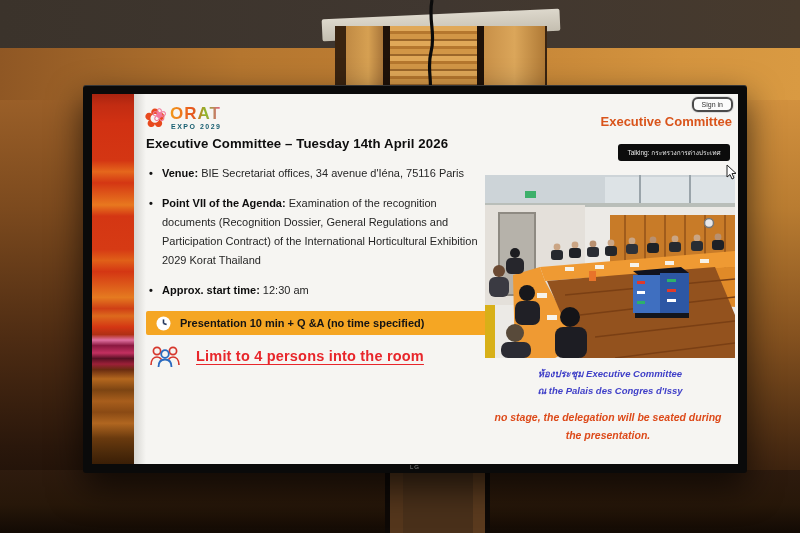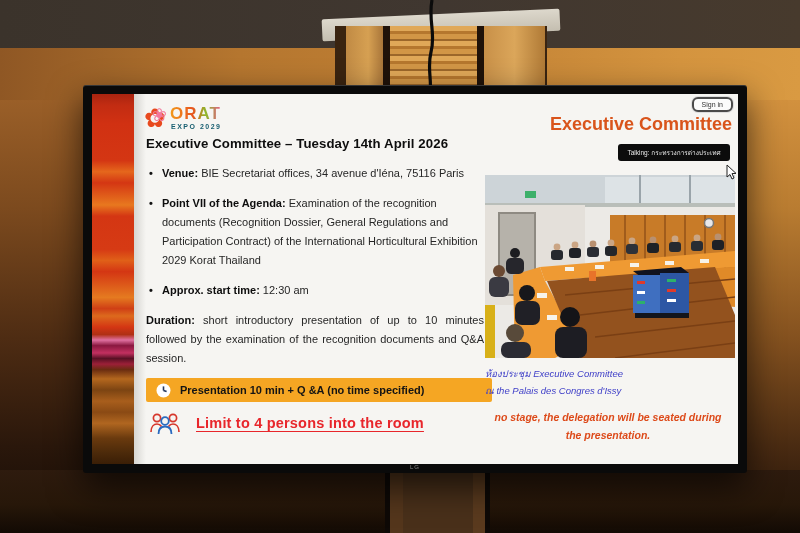--- a/index.html
+++ b/index.html
@@ -51,40 +51,40 @@
   
   .logo{position:absolute;left:52px;top:8px;width:120px;height:40px;}
   .logo-flower{font-size:26px;line-height:26px;color:#e8491e;}
   .logo-flower .petal2{color:#f2789c;margin-left:-14px;font-size:18px;vertical-align:6px;}
   .logo-word{position:absolute;left:26px;top:2px;font-weight:bold;font-size:17px;letter-spacing:1px;
     background:linear-gradient(90deg,#f29a1a,#e8541e 45%,#8cb82a 70%,#e85a8a);
     -webkit-background-clip:text;background-clip:text;color:transparent;}
   .logo-sub{position:absolute;left:27px;top:21px;font-size:7px;font-weight:bold;color:#175e70;letter-spacing:1.5px;}
   .signin{position:absolute;top:3px;right:5px;border:2px solid #4a4a4a;border-radius:6px;
     background:#fbfbfb;padding:2px 8px;font-size:7px;color:#333;box-shadow:0 0 0 1px #ddd;z-index:5;}
-  .page-title{position:absolute;top:20px;right:6px;font-size:18px;font-weight:bold;color:#d9541b;z-index:4;text-align:center;}
+  .page-title{position:absolute;top:20px;right:6px;font-size:13px;font-weight:bold;color:#d9541b;z-index:4;text-align:center;}
   .talking{position:absolute;top:50px;right:8px;width:112px;height:17px;background:#0c0c0c;border-radius:3px;
     color:#e8e8e8;font-size:6.5px;line-height:17px;text-align:center;overflow:hidden;}
   .left-col{position:absolute;left:54px;top:42px;width:338px;color:#262626;}
   .heading{font-size:13.2px;font-weight:bold;color:#0e0e0e;margin:0 0 13px 0;letter-spacing:.1px;}
   ul.bullets{list-style:none;margin:0;padding:0 0 0 16px;}
   ul.bullets li{position:relative;font-size:11px;line-height:19px;margin-bottom:11px;width:318px;}
   ul.bullets li::before{content:"•";position:absolute;left:-13px;top:0;color:#111;font-weight:bold;}
   .b{font-weight:bold;color:#0e0e0e;}
   .para{font-size:11px;line-height:19px;text-align:justify;margin:2px 0 10px 0;width:338px;}
   .banner{display:flex;align-items:center;gap:9px;background:#f5a623;border-radius:2px;
     width:336px;height:24px;padding:0 0 0 10px;margin-bottom:9px;}
   .banner-text{font-size:11px;font-weight:bold;color:#141414;}
   .limit-row{display:flex;align-items:center;gap:16px;margin-left:4px;}
   .limit-text{font-size:14.5px;font-weight:bold;color:#e8262b;text-decoration:underline;
     text-underline-offset:3px;letter-spacing:.2px;}
   
   .photo{position:absolute;left:393px;top:81px;width:250px;height:183px;overflow:hidden;background:#e9e7e3;}
-  .caption{position:absolute;left:393px;top:271px;width:250px;text-align:left;
-    font-size:9.5px;font-style:italic;font-weight:normal;color:#4040c8;line-height:17px;}
+  .caption{position:absolute;left:393px;top:271px;width:250px;text-align:center;
+    font-size:9.5px;font-style:italic;font-weight:bold;color:#4040c8;line-height:17px;}
   .note{position:absolute;left:383px;top:314px;width:266px;text-align:center;
     font-size:10.5px;font-style:italic;font-weight:bold;color:#dd4a1a;line-height:18px;}
   .cursor{position:absolute;left:634px;top:70px;width:12px;height:16px;z-index:6;}
 </style>
 </head>
 <body>
 
 <div class="abs wall-top"></div>
 <div class="abs wall-fascia"></div>
 <div class="abs beam"></div>
@@ -118,23 +118,20 @@
     <div class="page-title">Executive Committee</div>
     <div class="talking">Talking: กระทรวงการต่างประเทศ</div>
 
     <div class="left-col">
       <div class="heading">Executive Committee – Tuesday 14th April 2026</div>
       <ul class="bullets">
         <li><span class="b">Venue:</span><span> BIE Secretariat offices, 34 avenue d'Iéna, 75116 Paris</span></li>
         <li><span class="b">Point VII of the Agenda:</span><span> Examination of the recognition documents (Recognition Dossier, General Regulations and Participation Contract) of the International Horticultural Exhibition 2029 Korat Thailand</span></li>
         <li><span class="b">Approx. start time:</span><span> 12:30 am</span></li>
       </ul>
-      <div class="para">
-        <span class="b">Duration:</span><span> short introductory presentation of up to 10 minutes followed by the examination of the recognition documents and Q&amp;A session.</span>
-      </div>
       <div class="banner">
         <svg width="15" height="15" viewBox="0 0 15 15">
           <circle cx="7.5" cy="7.5" r="7" fill="#ffffff"></circle>
           <line x1="7.5" y1="7.5" x2="7.5" y2="3.4" stroke="#23365c" stroke-width="1.6"></line>
           <line x1="7.5" y1="7.5" x2="10.6" y2="8.6" stroke="#23365c" stroke-width="1.6"></line>
         </svg>
         <span class="banner-text">Presentation 10 min + Q &amp;A (no time specified)</span>
       </div>
       <div class="limit-row">
         <svg width="30" height="24" viewBox="0 0 30 24">

